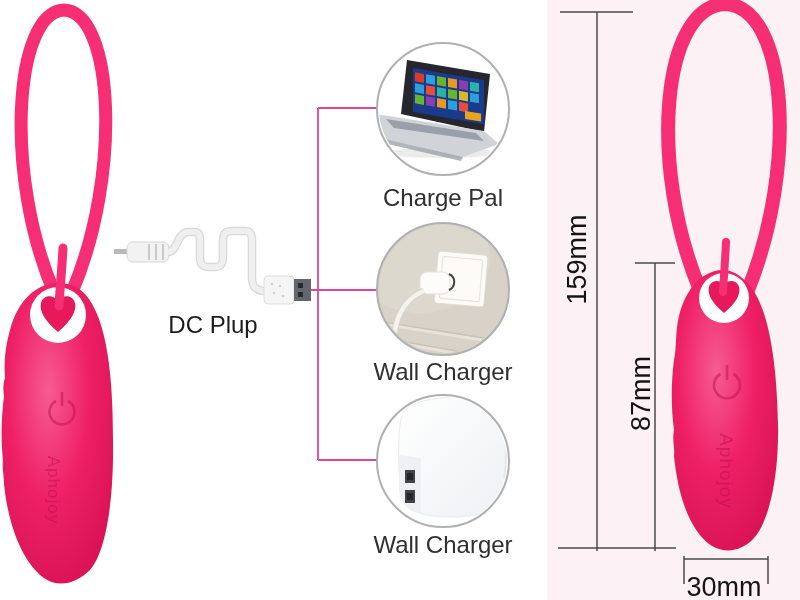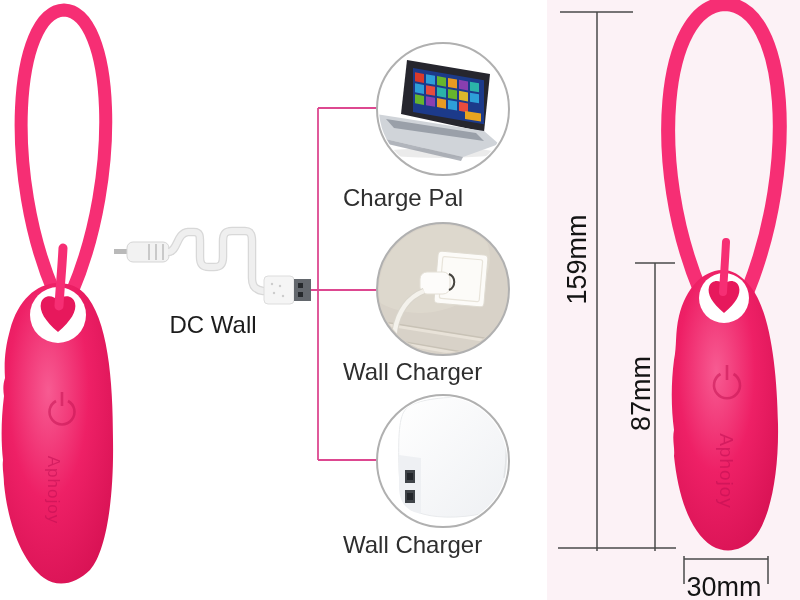--- a/index.html
+++ b/index.html
@@ -6,21 +6,21 @@
   #canvas{
     position:relative;width:800px;height:600px;overflow:hidden;
     background:#ffffff;font-family:"Liberation Sans",sans-serif;
   }
   #right-bg{
     position:absolute;left:547px;top:0;width:253px;height:600px;
     background:#fcf2f6;
   }
   svg{position:absolute;left:0;top:0;}
   .lbl{
-    position:absolute;color:#2f2f2f;font-size:24px;text-align:left;
+    position:absolute;color:#2f2f2f;font-size:24px;text-align:center;
     white-space:nowrap;
   }
   .dc-lbl{
     position:absolute;color:#1c1c1c;font-size:24px;text-align:center;
     white-space:nowrap;
   }
   .brand{
     position:absolute;color:#bf0e52;opacity:.55;text-align:center;
     letter-spacing:1px;white-space:nowrap;
   }
@@ -201,21 +201,21 @@
       <path d="M597,12 L597,551"></path>
       <path d="M558,548 L676,548"></path>
       <path d="M635,263 L675,263"></path>
       <path d="M655,263 L655,551"></path>
       <path d="M684,559 L768,559"></path>
       <path d="M684,556 L684,584"></path>
       <path d="M768,556 L768,584"></path>
     </g>
   </svg>
 
-  <div class="dc-lbl" style="left:158px;top:311px;width:110px;">DC Wall</div>
+  <div class="dc-lbl" style="left:158px;top:311px;width:110px;">DC Plup</div>
 
   <div class="lbl" style="left:343px;top:184px;width:200px;">Charge Pal</div>
   <div class="lbl" style="left:343px;top:358px;width:200px;">Wall Charger</div>
   <div class="lbl" style="left:343px;top:531px;width:200px;">Wall Charger</div>
 
   <div class="brand brand-left">Aphojoy</div>
   <div class="brand brand-right">Aphojoy</div>
 
   <div class="dim dim-159">159mm</div>
   <div class="dim dim-87">87mm</div>

